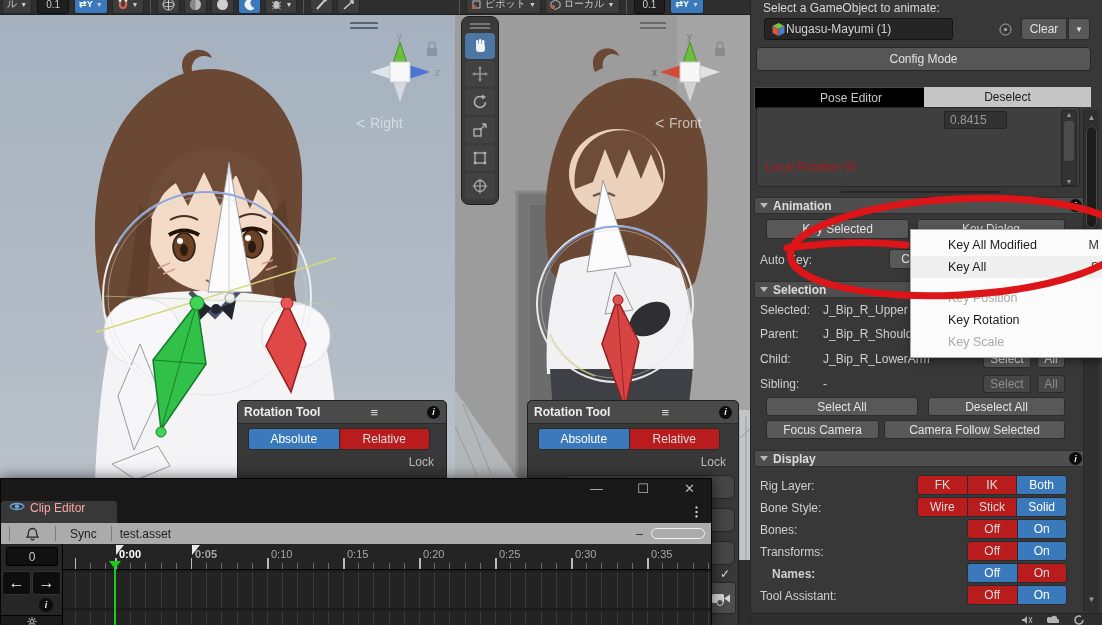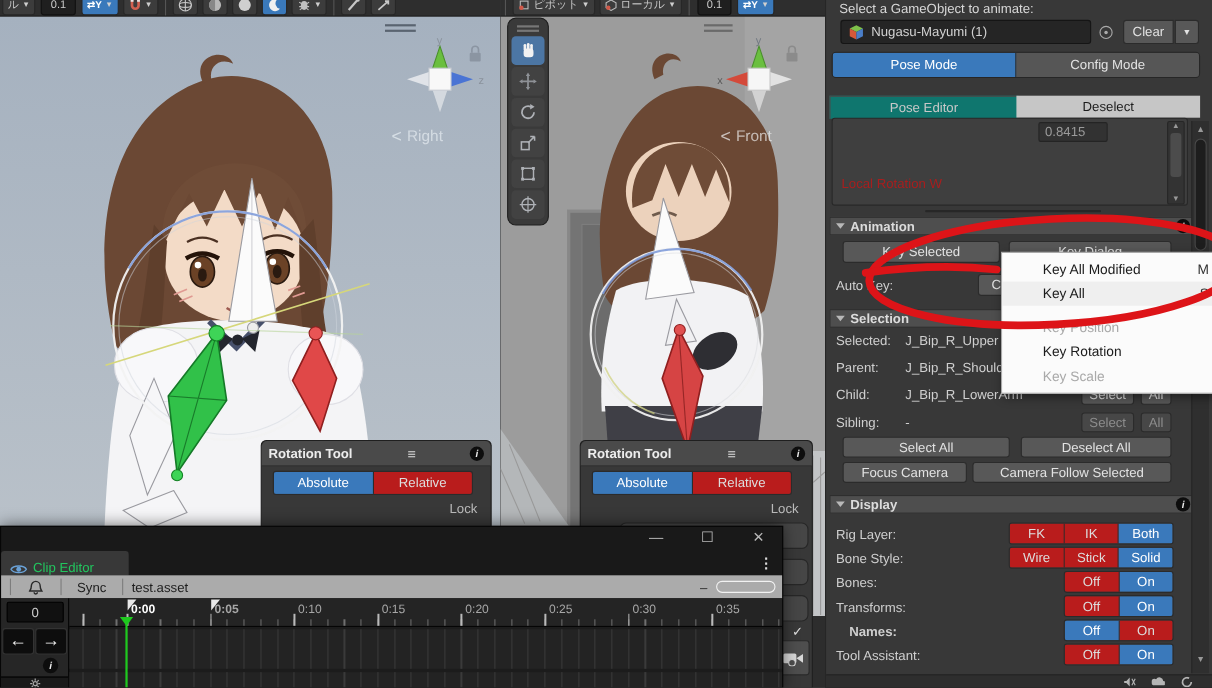--- a/index.html
+++ b/index.html
@@ -49,21 +49,21 @@
   .rtool{position:absolute;width:210px;background:#383838;border:1px solid #1f1f1f;border-radius:5px 5px 0 0;z-index:20;}
   .rtool .tbar{height:22px;background:#4a4a4a;border-bottom:1px solid #2a2a2a;border-radius:5px 5px 0 0;
                display:flex;align-items:center;padding:0 6px;gap:6px;}
   .rtool .ttl{font-size:12px;font-weight:bold;color:#ececec;margin-right:auto;}
   .burger{color:#ddd;font-size:13px;letter-spacing:-1px;}
   
   #clipwin{position:absolute;left:0;top:478px;width:710px;height:147px;background:#191919;
            border:1px solid #060606;box-shadow:0 0 14px rgba(0,0,0,.6);z-index:30;}
   .wctl{color:#b9b9b9;font-size:13px;position:absolute;top:2px;}
   #cliptab{position:absolute;left:0;top:22px;width:116px;height:22px;background:#383838;border-radius:3px 3px 0 0;
-           display:flex;align-items:flex-end;gap:5px;padding-left:8px;color:#22c55e;font-size:12px;box-sizing:border-box;}
+           display:flex;align-items:flex-start;gap:5px;padding-left:8px;color:#fca5a5;font-size:12px;box-sizing:border-box;}
   #cliptools{position:absolute;left:0;top:44px;width:710px;height:21px;background:#ababab;
              display:flex;align-items:center;color:#1d1d1d;font-size:12px;}
   .csep{width:1px;height:15px;background:#7d7d7d;margin:0 8px;}
   #clipbody{position:absolute;left:0;top:65px;width:710px;height:82px;background:#1c1c1c;}
   #leftcol{position:absolute;left:0;top:0;width:61px;height:82px;background:#262626;border-right:1px solid #000;}
   #ruler{position:absolute;left:62px;top:0;right:0;height:25px;background:#242424;border-bottom:1px solid #050505;
          background-image:repeating-linear-gradient(90deg,#b9b9b9 0 1.5px,transparent 1.5px 76px),
                           repeating-linear-gradient(90deg,#6f6f6f 0 1px,transparent 1px 15.2px);
          background-size:auto 11px,auto 6px;background-position:52px 100%,52px 100%;background-repeat:repeat-x;}
   .rlabel{position:absolute;top:4px;font-size:11px;color:#a7a7a7;}
@@ -402,41 +402,40 @@
       <svg width="20" height="16" viewBox="0 0 20 16">
           <rect x="1" y="4" width="12" height="9" rx="1.5" fill="#d8d8d8"></rect>
           <path d="M13,8.5 L19,4.5 V12.5 L13,8.5 Z" fill="#d8d8d8"></path>
           <circle cx="9" cy="12.5" r="3" fill="#4e4e4e" stroke="#d8d8d8"></circle>
         </svg>
     </div>
   </div>
 
   <div id="rightpanel">
     <span class="plabel" style="left:12px;top:1px;color:#d8d8d8;">Select a GameObject to animate:</span>
-    <div class="abs" style="left:13px;top:18px;width:228px;height:22px;background:#252525;border:1px solid #151515;border-radius:3px;display:flex;align-items:center;gap:6px;padding:0 6px;">
+    <div class="abs" style="left:13px;top:18px;width:189px;height:22px;background:#252525;border:1px solid #151515;border-radius:3px;display:flex;align-items:center;padding:0 6px;">
       <svg width="15" height="15" viewBox="0 0 15 15">
           <path d="M7.5,1 L13.5,4 L7.5,7 L1.5,4 Z" fill="#7ec04a"></path>
           <path d="M1.5,4 L7.5,7 L7.5,14 L1.5,11 Z" fill="#d4593a"></path>
           <path d="M13.5,4 L7.5,7 L7.5,14 L13.5,11 Z" fill="#4a7ec8"></path>
         </svg>
       <span style="font-size:12px;color:#d2d2d2;">Nugasu-Mayumi (1)</span>
     </div>
     <svg class="abs" style="left:247px;top:22px;" width="15" height="15" viewBox="0 0 15 15">
         <circle cx="7.5" cy="7.5" r="5.5" stroke="#aaa" fill="none"></circle>
         <circle cx="7.5" cy="7.5" r="1.6" fill="#aaa"></circle>
       </svg>
     <div class="ubtn abs" style="left:270px;top:18px;width:46px;height:22px;border-radius:3px 0 0 3px;">Clear</div>
     <div class="ubtn abs" style="left:317px;top:18px;width:22px;height:22px;border-radius:0 3px 3px 0;font-size:8px;">▼</div>
 
     <div class="abs" style="left:5px;top:47px;width:335px;height:24px;display:flex;border:1px solid #262626;border-radius:4px;overflow:hidden;">
-      <div class="abs" style="position:relative;flex:1;background:#3a79bb;color:#fff;display:flex;align-items:center;justify-content:center;font-size:12px;border-right:1px solid #262626;">Pose Mode</div>
       <div class="abs" style="position:relative;flex:1;background:#565656;color:#e2e2e2;display:flex;align-items:center;justify-content:center;font-size:12px;">Config Mode</div>
     </div>
 
-    <div class="tab" style="left:3px;width:170px;background:#0f766e;border:1px solid #4a4a4a;border-bottom:0;color:#c8c8c8;">Pose Editor</div>
+    <div class="tab" style="left:3px;width:170px;background:#000000;border:1px solid #4a4a4a;border-bottom:0;color:#c8c8c8;padding-left:11px;">Pose Editor</div>
     <div class="tab" style="left:173px;width:167px;background:#c6c6c6;color:#1c1c1c;">Deselect</div>
 
     <div class="abs" style="left:5px;top:107px;width:324px;height:80px;background:#3f3f3f;border:1px solid #282828;border-radius:3px;">
       <span style="position:absolute;left:8px;top:5px;font-size:12px;color:#a81e1e;margin-top:47px;">Local Rotation W</span>
       <span style="position:absolute;right:72px;top:3px;width:56px;height:16px;background:#323232;border:1px solid #242424;border-radius:2px;color:#9a9a9a;font-size:12px;display:flex;align-items:center;justify-content:flex-start;padding-left:5px;">0.8415</span>
       <div style="position:absolute;right:2px;top:2px;width:14px;height:74px;background:#333;border:1px solid #262626;border-radius:2px;">
         <div style="color:#999;font-size:7px;text-align:center;">▲</div>
         <div style="position:absolute;bottom:0;width:100%;color:#999;font-size:7px;text-align:center;">▼</div>
         <div style="position:absolute;top:10px;left:2px;right:2px;height:40px;background:#4c4c4c;border-radius:3px;"></div>
       </div>

